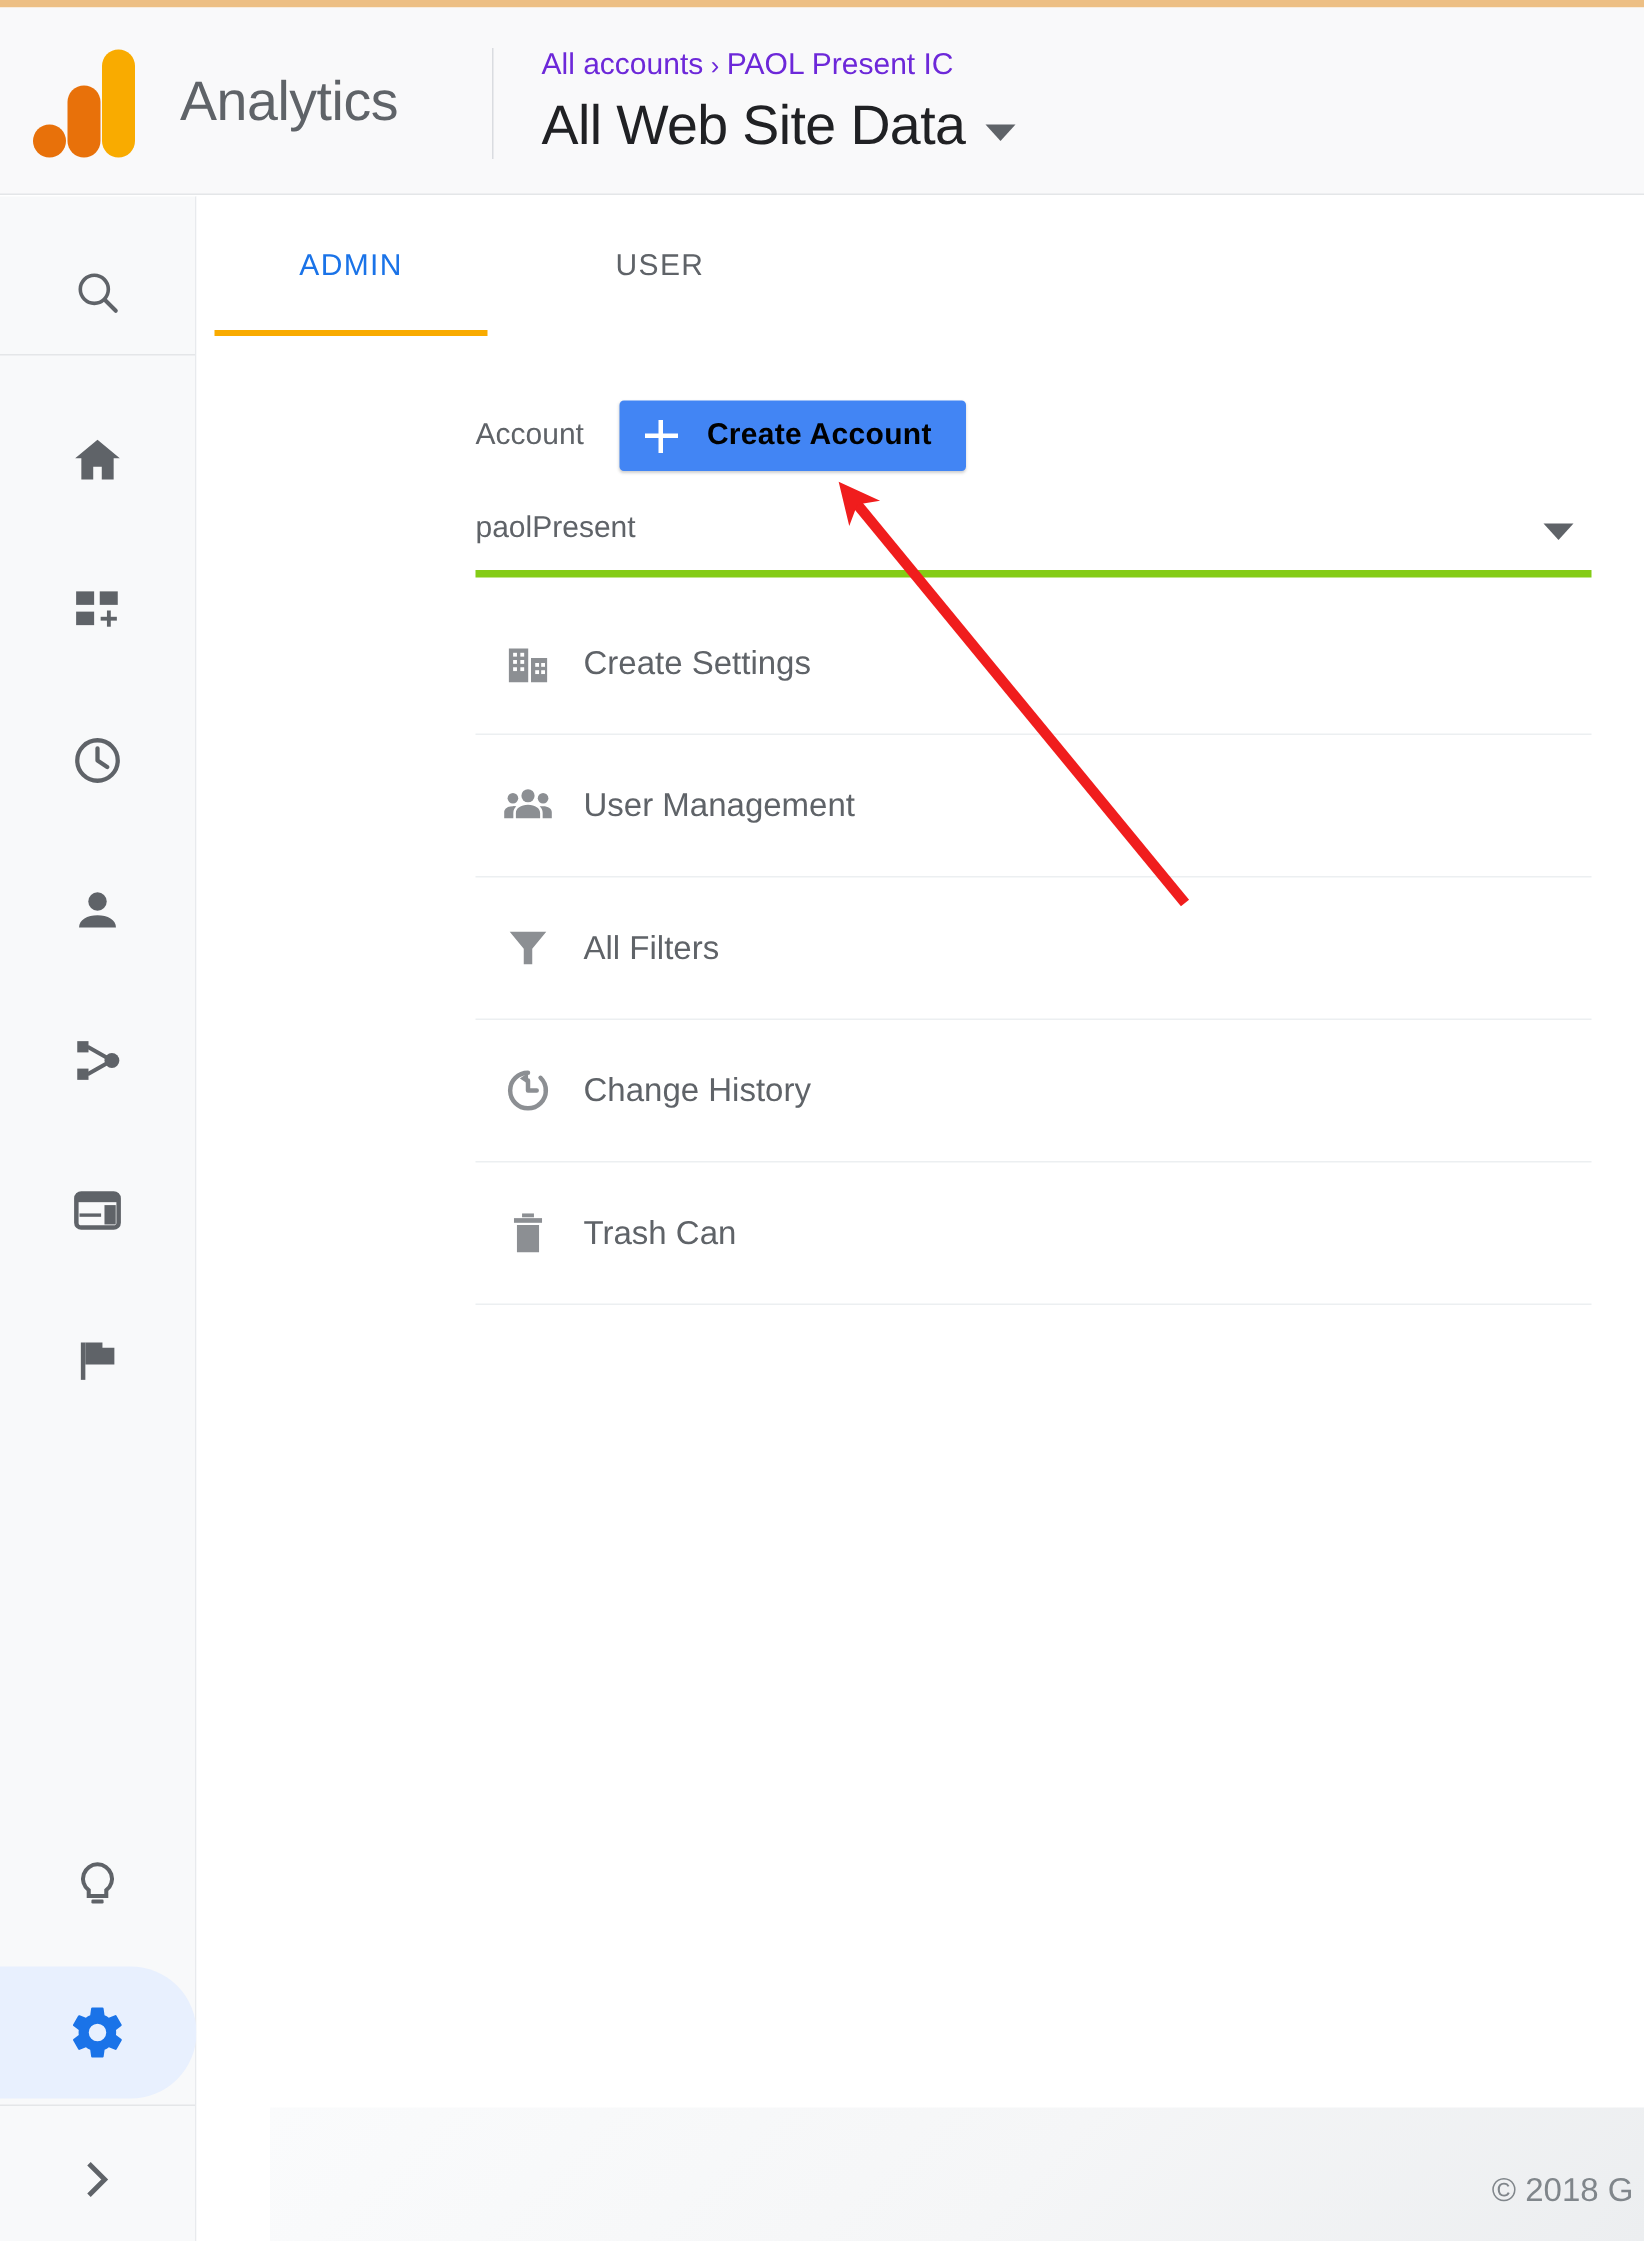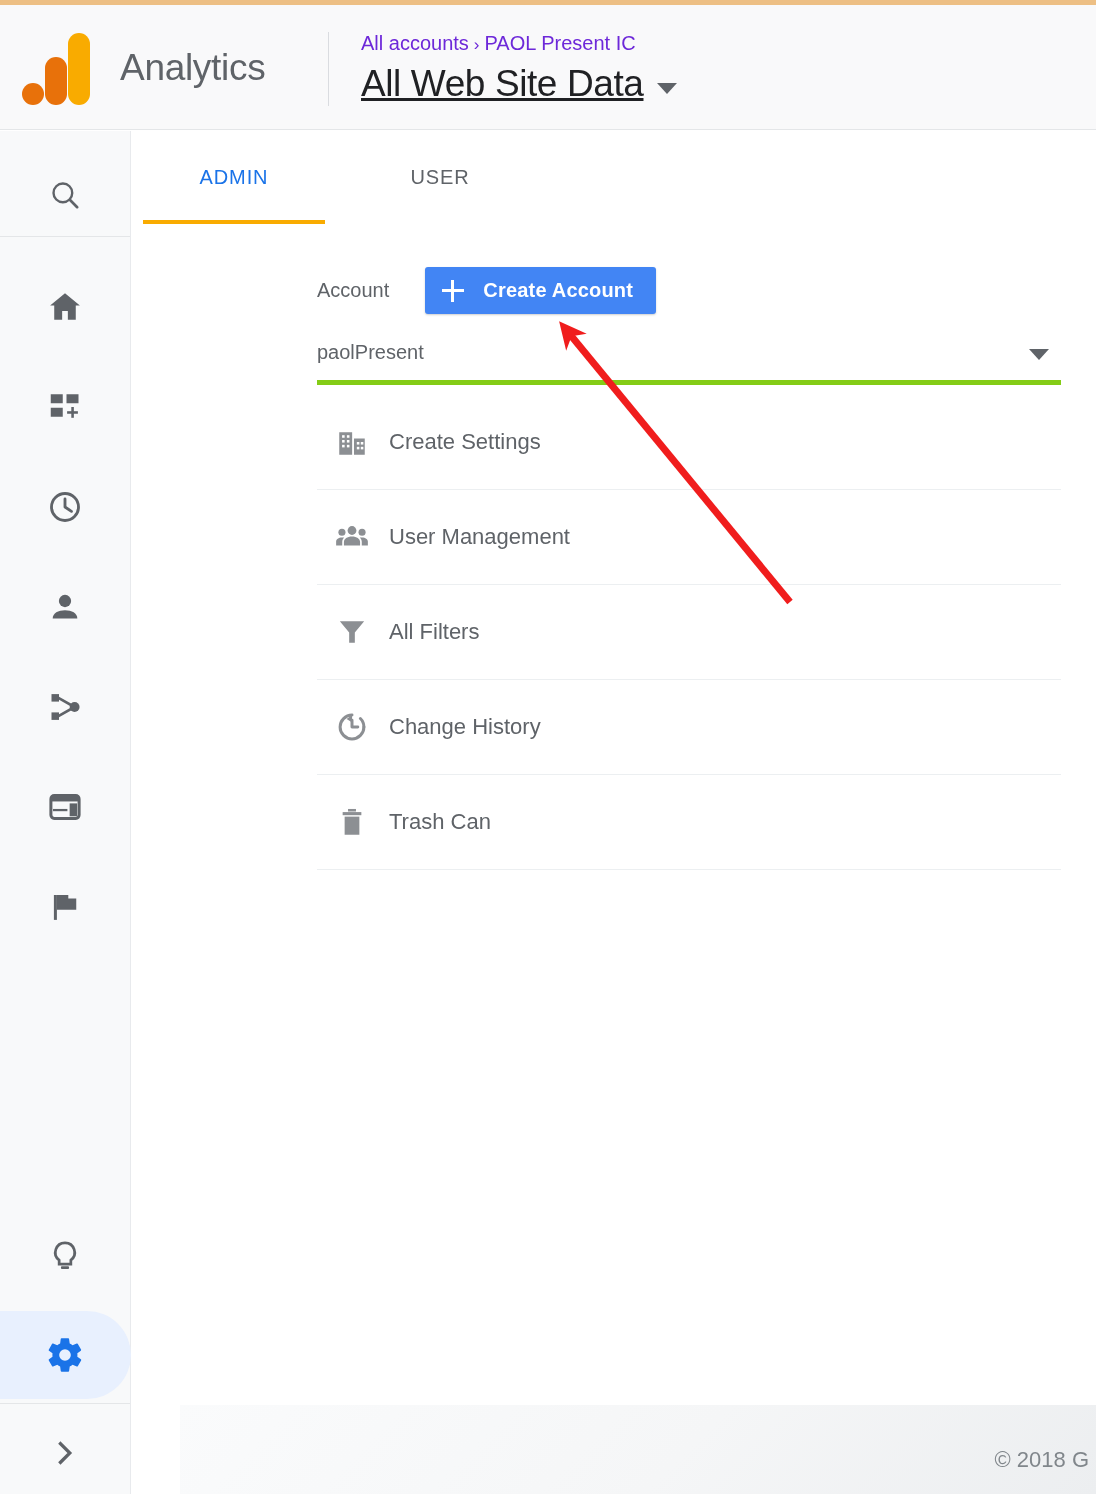--- a/index.html
+++ b/index.html
@@ -104,21 +104,20 @@
     top: 58px;
     display: flex;
     align-items: center;
     cursor: pointer;
   }
   .view-title {
     font-size: 37px;
     color: #202124;
     letter-spacing: -0.4px;
     white-space: nowrap;
-    text-decoration: underline;
   }
   .caret-down {
     width: 0; height: 0;
     border-left: 10px solid transparent;
     border-right: 10px solid transparent;
     border-top: 11px solid #5f6368;
     margin-left: 14px;
     margin-top: 8px;
   }
 
@@ -205,21 +204,21 @@
   .acct-row {
     position: absolute;
     left: 186px;
     top: 136px;
     display: flex;
     align-items: center;
   }
   .acct-label {
     font-size: 20px;
     color: #5f6368;
-    margin-right: 36px;
+    margin-right: 24px;
   }
   .create-btn {
     display: flex;
     align-items: center;
     background: #4285f4;
     border: none;
     border-radius: 3px;
     height: 47px;
     padding: 0 23px 0 17px;
     cursor: pointer;
@@ -232,21 +231,21 @@
     margin-right: 19px;
   }
   .plus-glyph:before, .plus-glyph:after {
     content: "";
     position: absolute;
     background: #ffffff;
   }
   .plus-glyph:before { left: 0; top: 9px; width: 22px; height: 3px; }
   .plus-glyph:after  { top: 0; left: 9px; height: 22px; width: 3px; }
   .create-btn-label {
-    color: #ffffff;
+    color: #000000;
     font-size: 20px;
     font-weight: bold;
     letter-spacing: 0.2px;
     white-space: nowrap;
   }
 
   
   .acct-select {
     position: absolute;
     left: 186px;

